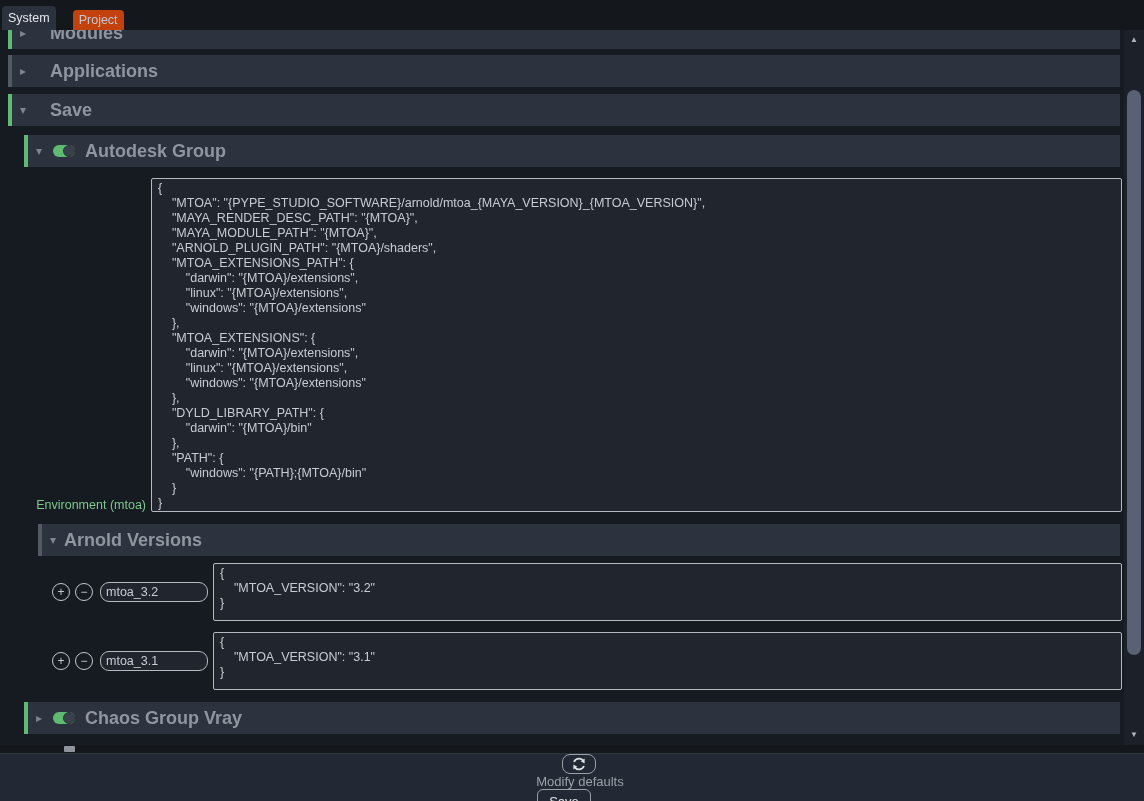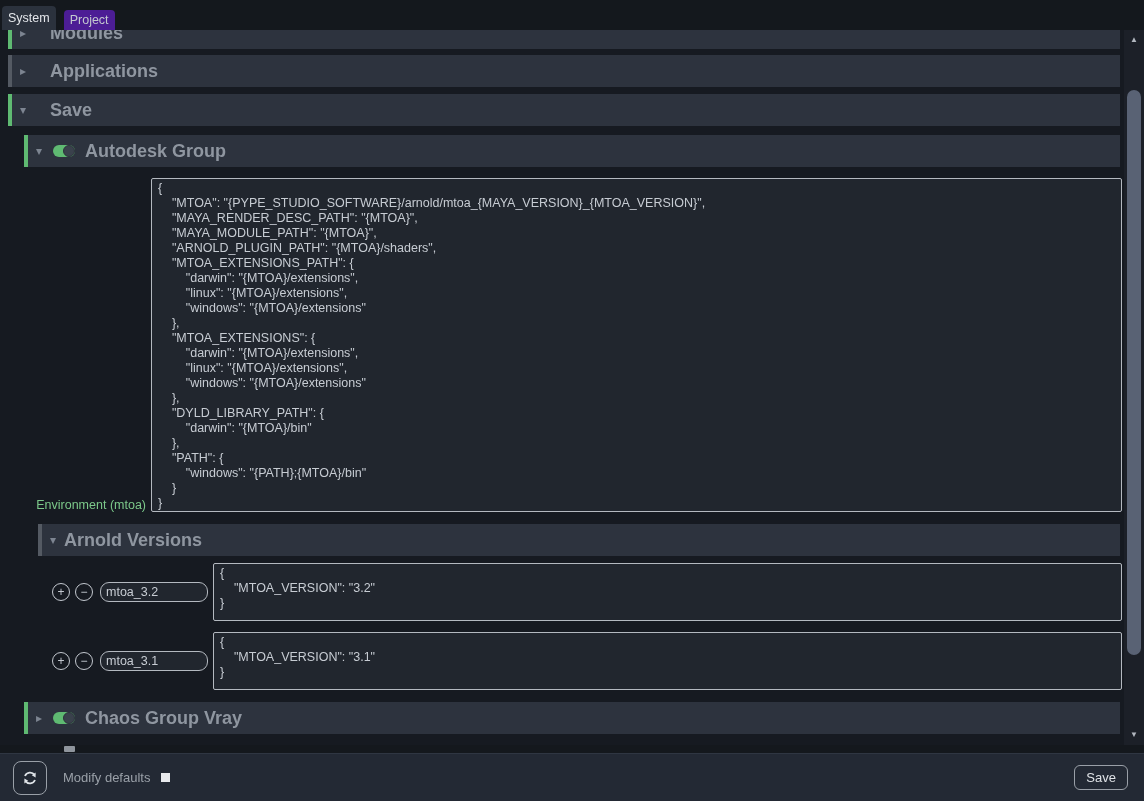--- a/index.html
+++ b/index.html
@@ -8,21 +8,21 @@
     width:1144px; height:801px; overflow:hidden; position:relative;
     background:#14181d;
     font-family:"Liberation Sans", sans-serif;
   }
 
   
   .tabbar { height:30px; background:#14181d; display:flex; align-items:flex-end; padding-left:2px; }
   .tab { font-size:12.5px; padding:0 6px; display:flex; align-items:center;
          border-top-left-radius:4px; border-top-right-radius:4px; cursor:pointer; }
   .tab.active   { background:#2b323d; color:#e3e6ea; height:24px; }
-  .tab.inactive { background:#4c1d95; color:#c3c8cf; height:20px; margin-left:8px; }
+  .tab.inactive { background:#c2410c; color:#c3c8cf; height:20px; margin-left:17px; }
 
   
   .scrollview { position:absolute; top:30px; left:0; width:1144px; height:715px;
                 background:var(--page-bg,#161a21); overflow:hidden; }
   .scroll-content { position:absolute; top:0; left:0; right:20px; bottom:0; overflow:hidden; }
 
   
   .shead { height:32px; background:var(--header-bg,#2d333e); display:flex; align-items:center;
            padding-left:8px; margin-right:4px; border-left:4px solid var(--bar-gray,#545a63);
            cursor:pointer; }
@@ -75,21 +75,21 @@
               background:#596274; border-radius:7px; cursor:grab; }
 
   
   .hstrip { position:absolute; top:745px; left:0; width:1144px; height:8px; background:#14181d; }
   .hs-thumb { position:absolute; left:64px; top:1px; width:11px; height:6px;
               background:#8f959d; border-radius:1px; cursor:grab; }
 
   
   .footer { position:absolute; top:753px; left:0; width:1144px; height:48px;
             background:var(--footer-bg,#232934); border-top:1px solid #2f3642;
-            display:flex; align-items:center; }
+            display:flex; align-items:center;flex-direction:column; }
   .refresh-btn { width:34px; height:34px; margin-left:13px; border:1px solid #9aa0a8;
                  border-radius:8px; background:transparent; display:flex; align-items:center;
                  justify-content:center; cursor:pointer; padding:0; }
   .md-label { color:#9aa0a8; font-size:13px; margin-left:16px; }
   .md-check { width:9px; height:9px; background:#e8eaed; margin-left:11px; cursor:pointer; }
   .spacer { flex:1; }
   .save-btn { margin-right:16px; padding:4px 11px; border:1px solid #9aa0a8; border-radius:6px;
               background:transparent; color:#dfe2e6; font-size:13px; cursor:pointer;
               font-family:"Liberation Sans", sans-serif; }
 </style>

